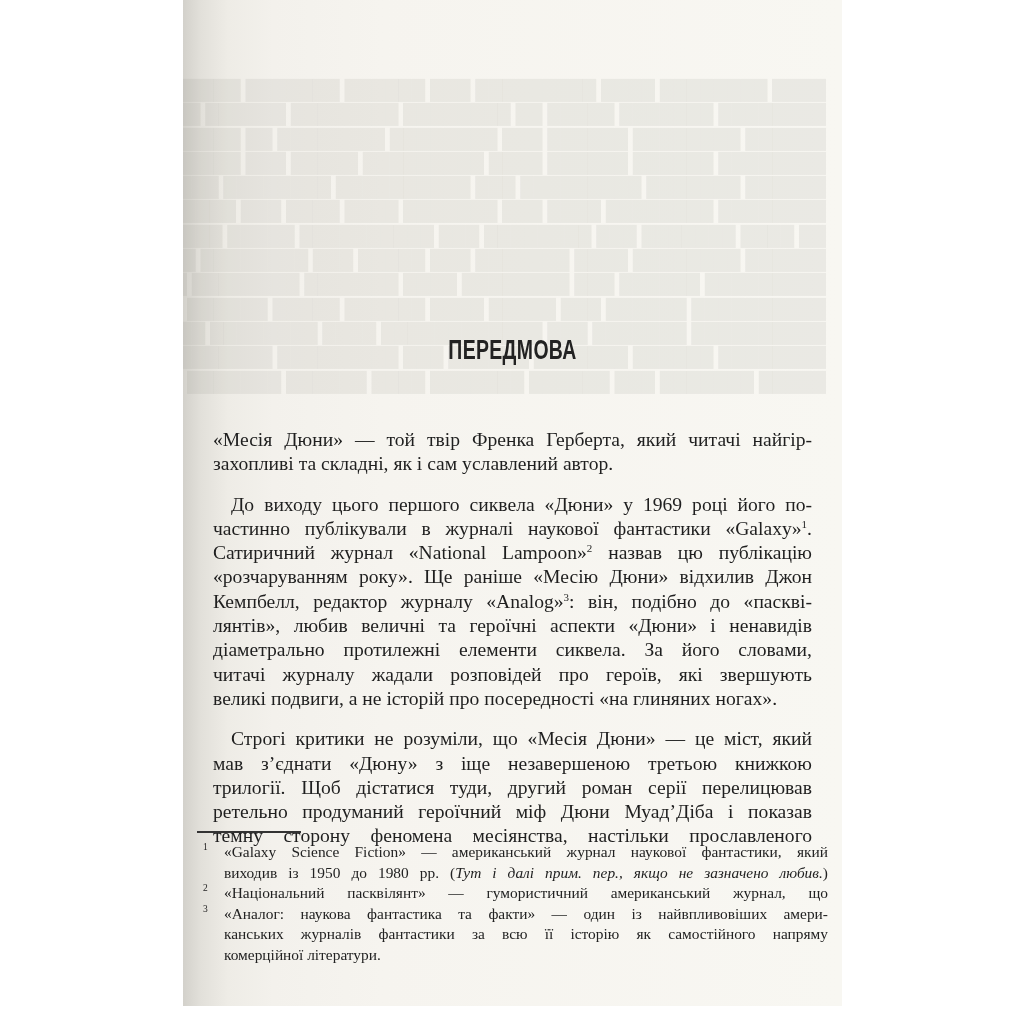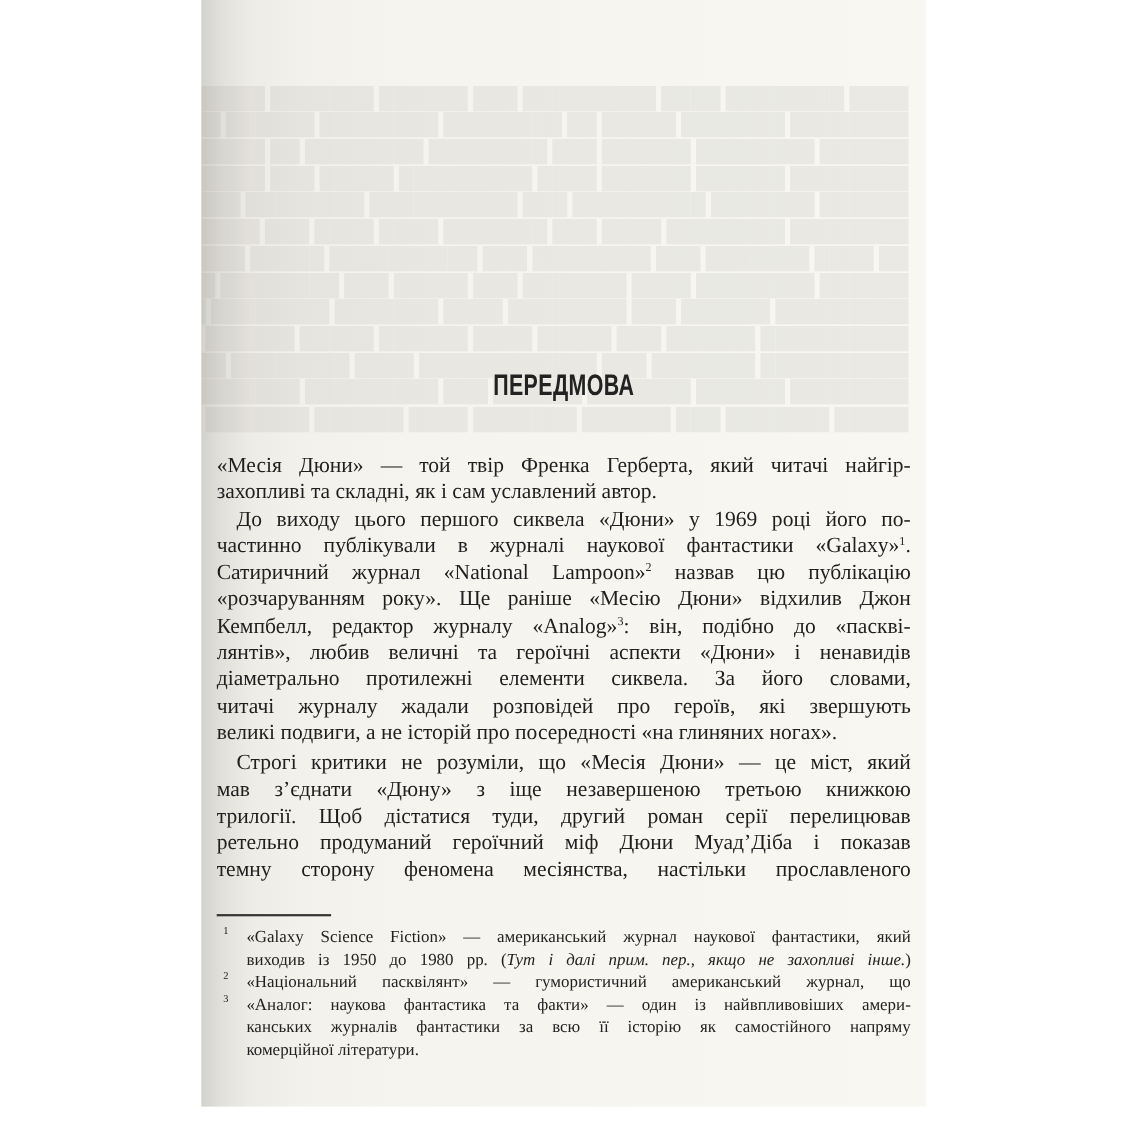--- a/index.html
+++ b/index.html
@@ -52,21 +52,21 @@
       left: 14px;
       width: 631px;
       top: 412px;
       font-family: "Liberation Serif", serif;
       font-size: 19.6px;
       line-height: 24.3px;
       color: #1f1f1f;
       text-align: justify;
     }
     .body-text p {
-      margin: 0;
+      margin: 16px;
       text-indent: 0;
     }
     .line {
       display: block;
       text-align: justify;
       text-align-last: justify;
       white-space: nowrap;
     }
     .line.last {
       text-align-last: left;
@@ -156,21 +156,21 @@
       <span class="line">темну сторону феномена месіянства, настільки прославленого</span>
     </p>
   </div>
 
   <div class="rule"></div>
 
   <div class="footnotes">
     <div class="fn">
       <span class="fn-num">1</span>
       <span class="line">«Galaxy Science Fiction» — американський журнал наукової фантастики, який</span>
-      <span class="line"><span>виходив із 1950 до 1980 рр. (</span><em>Тут і далі прим. пер., якщо не захопливі інше.</em><span>)</span></span>
+      <span class="line"><span>виходив із 1950 до 1980 рр. (</span><em>Тут і далі прим. пер., якщо не зазначено любив.</em><span>)</span></span>
     </div>
     <div class="fn">
       <span class="fn-num">2</span>
       <span class="line">«Національний пасквілянт» — гумористичний американський журнал, що</span>
     </div>
     <div class="fn">
       <span class="fn-num">3</span>
       <span class="line">«Аналог: наукова фантастика та факти» — один із найвпливовіших амери-</span>
       <span class="line">канських журналів фантастики за всю її історію як самостійного напряму</span>
       <span class="line last">комерційної літератури.</span>

